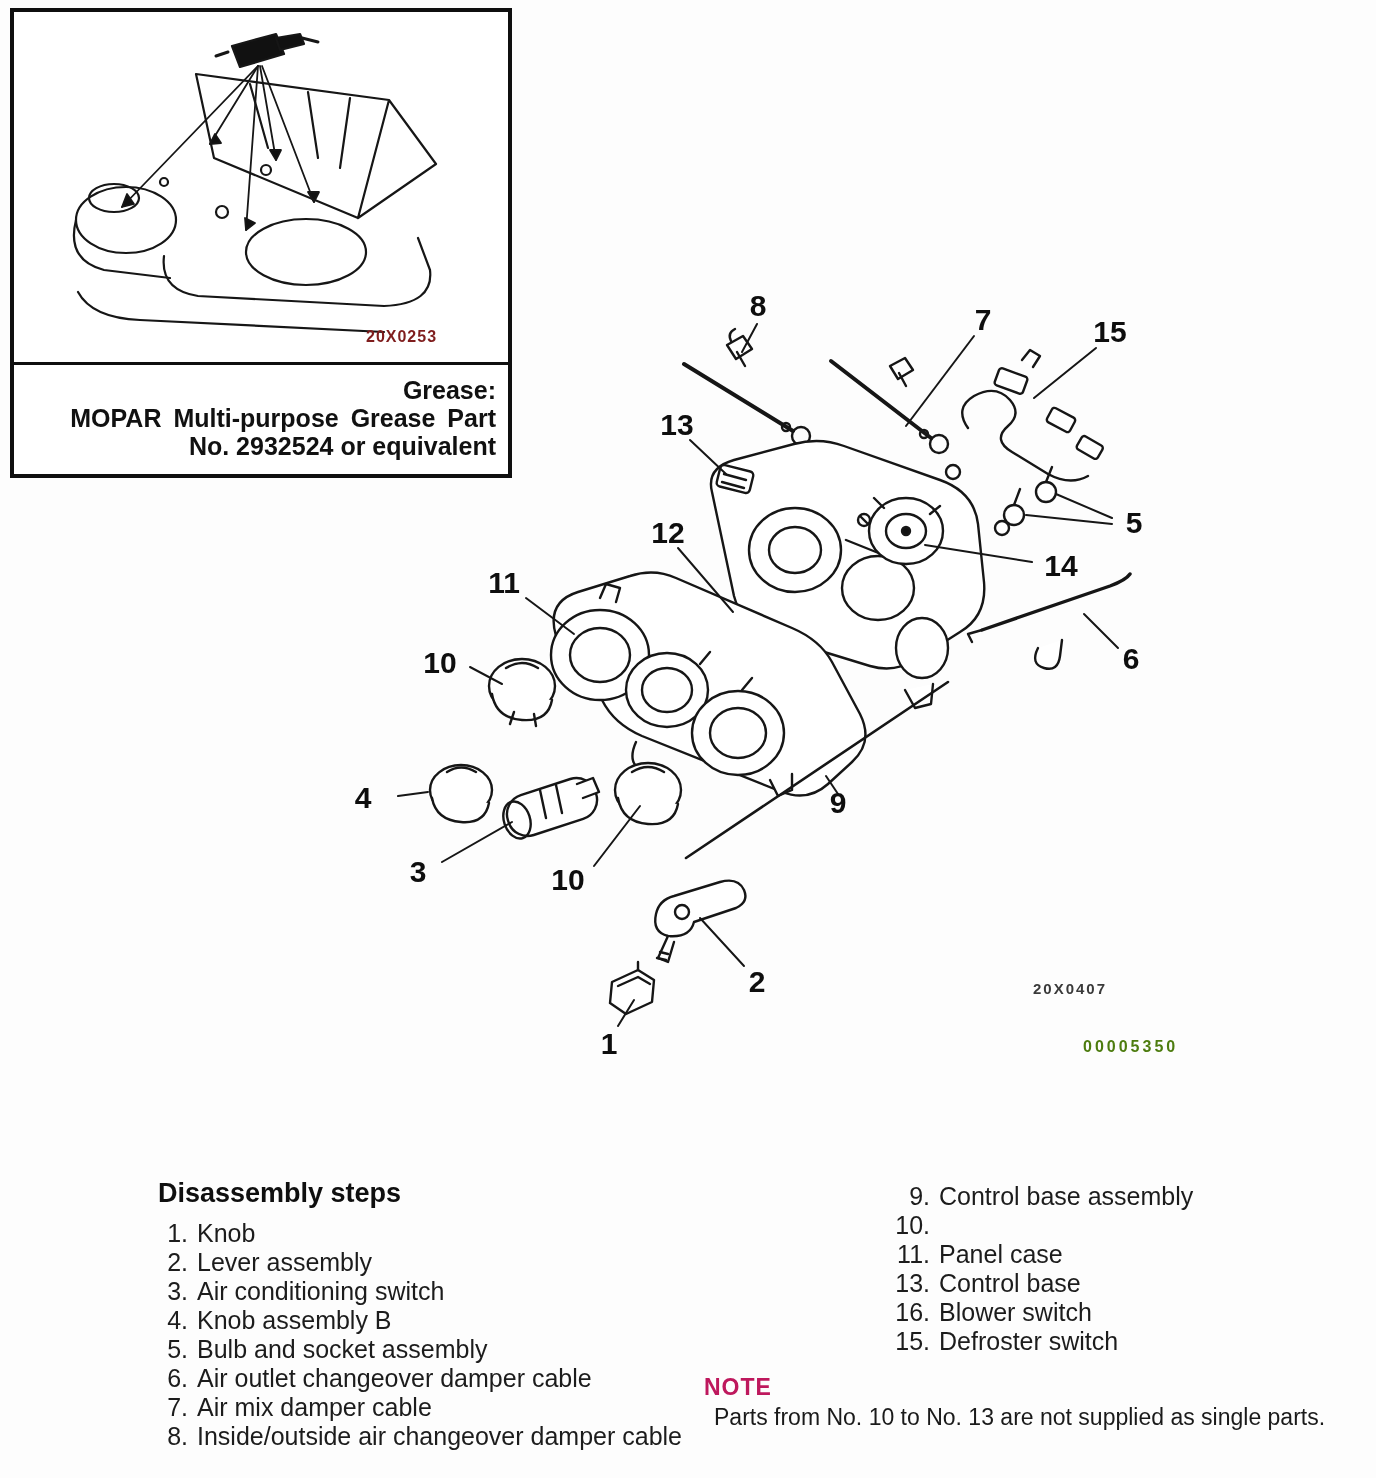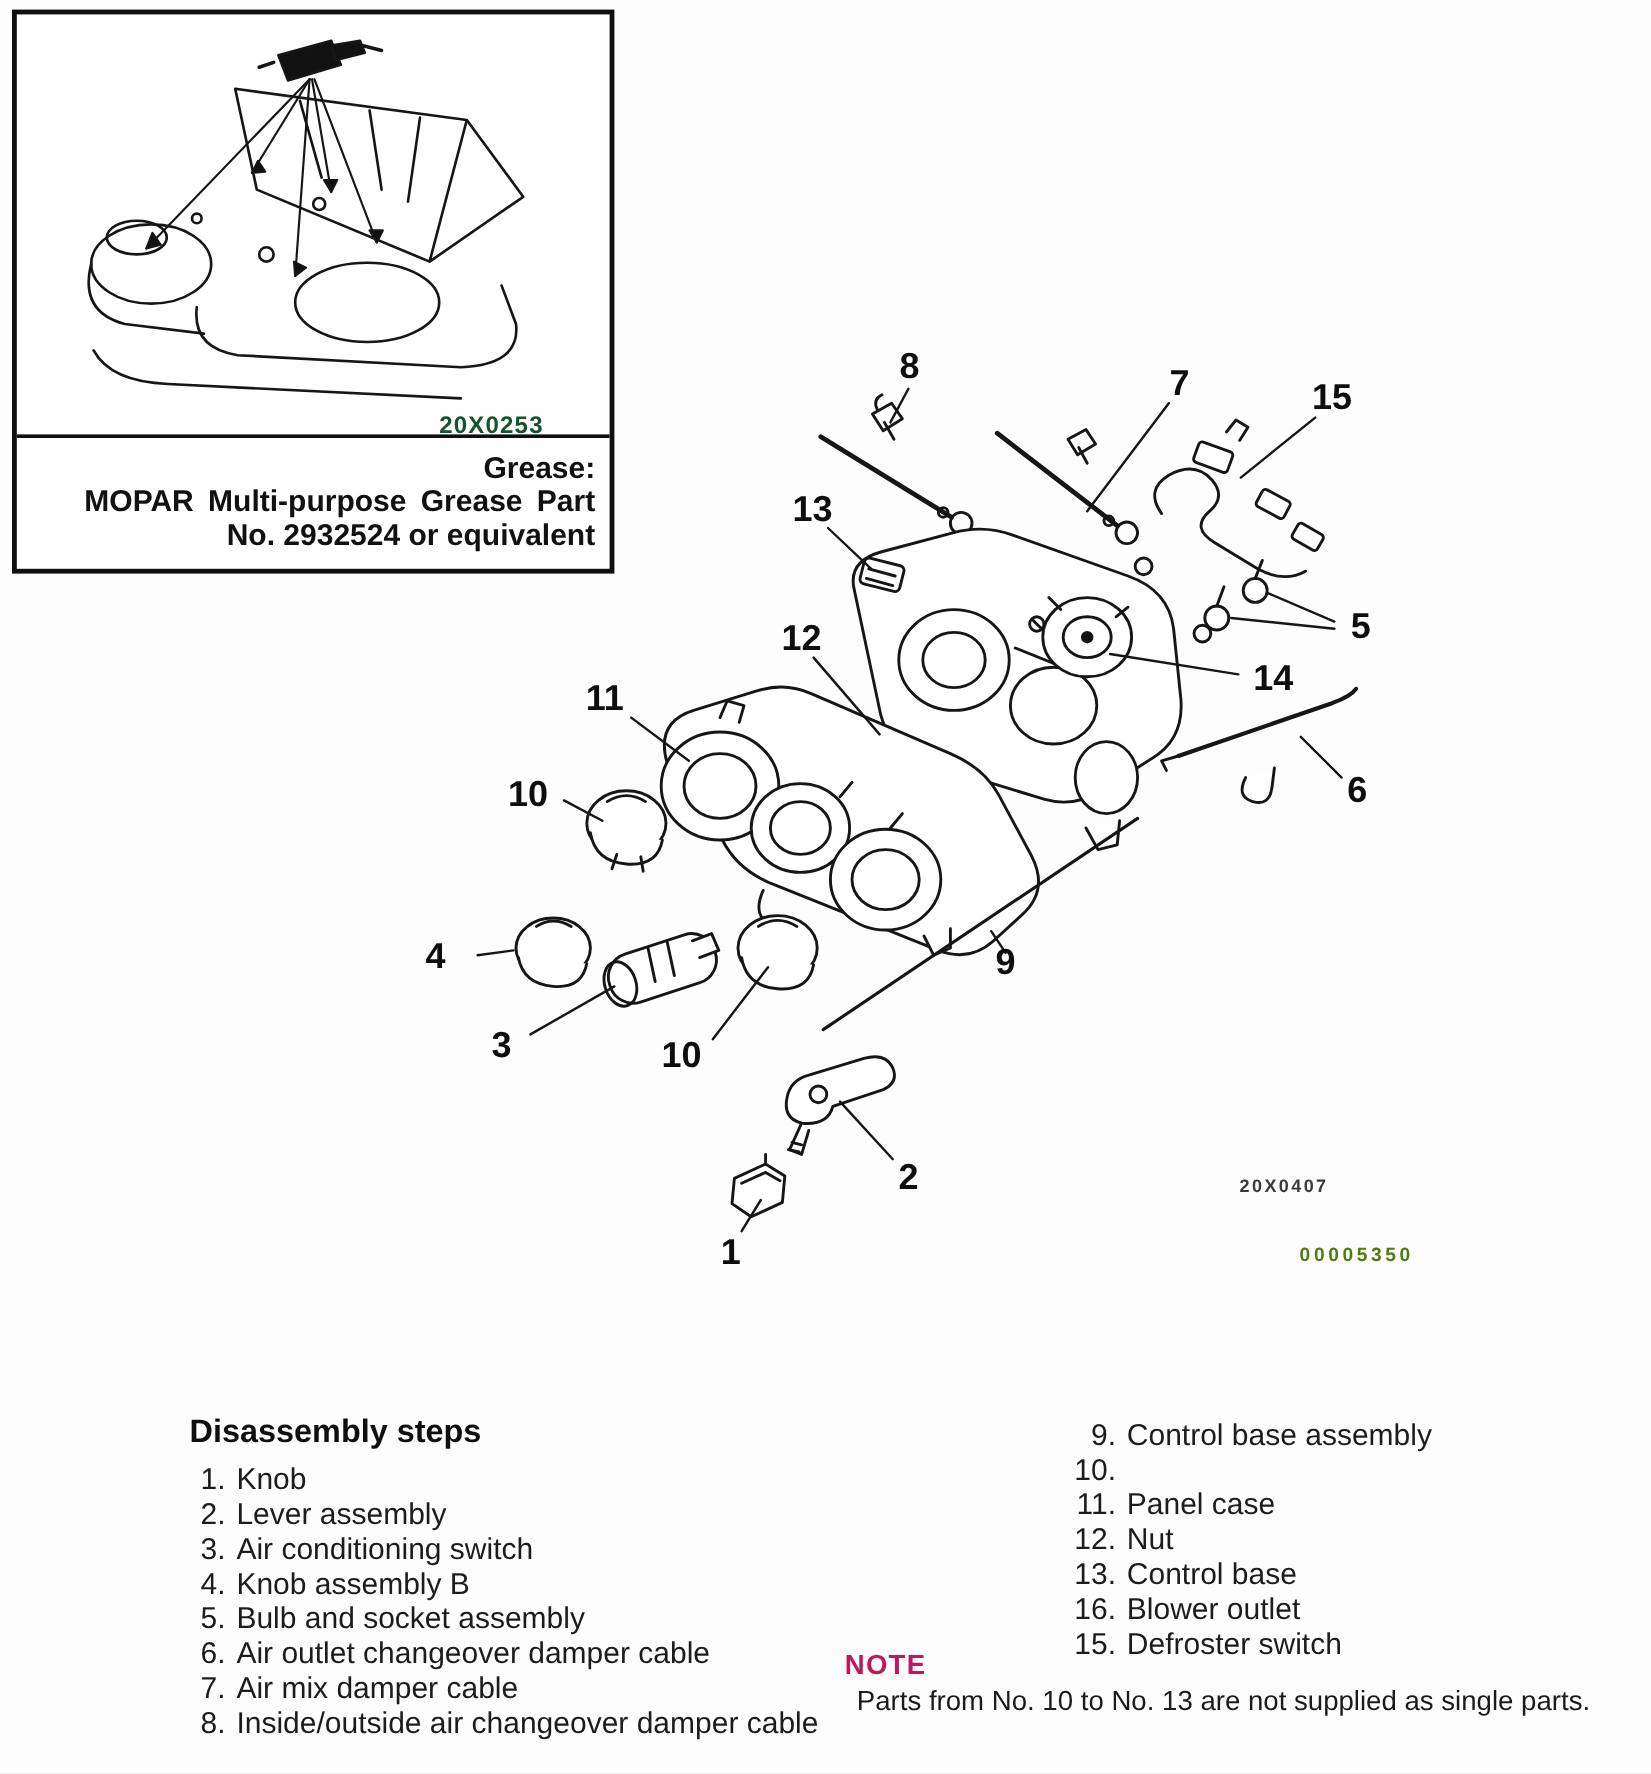--- a/index.html
+++ b/index.html
@@ -11,22 +11,22 @@
   svg { position:absolute; left:0; top:0; }
 
   
   .inset {
     position:absolute; left:10px; top:8px; width:494px;
     border:4px solid #0f0f0f; background:#fff;
   }
   .inset-art { position:relative; height:350px; border-bottom:3px solid #0f0f0f; }
   .inset-art svg { position:absolute; left:0; top:0; }
   .inset-code {
-    position:absolute; left:352px; top:332px;
-    font-weight:bold; font-size:20px; letter-spacing:1px; color:#14532d;
+    position:absolute; left:352px; top:316px;
+    font-weight:bold; font-size:16px; letter-spacing:1px; color:#7f1d1d;
   }
   .inset-text {
     padding:11px 12px 14px 13px;
     font-weight:bold; font-size:25px; line-height:28px; color:#111;text-align:right;
   }
   .inset-text .wide { word-spacing:5px; }
 
   
   .callout {
     position:absolute; transform:translate(-50%,-50%);
@@ -323,30 +323,26 @@
         <span class="step-label">Control base assembly</span>
       </div>
     <div class="step-row">
         <span class="step-num">10.</span>
       </div>
     <div class="step-row">
         <span class="step-num">11.</span>
         <span class="step-label">Panel case</span>
       </div>
     <div class="step-row">
-        <span class="step-num">12.</span>
-        <span class="step-label">Nut</span>
-      </div>
-    <div class="step-row">
         <span class="step-num">13.</span>
         <span class="step-label">Control base</span>
       </div>
     <div class="step-row">
         <span class="step-num">16.</span>
-        <span class="step-label">Blower outlet</span>
+        <span class="step-label">Blower switch</span>
       </div>
     <div class="step-row">
         <span class="step-num">15.</span>
         <span class="step-label">Defroster switch</span>
       </div>
   </div>
 
   <div class="note-title">NOTE</div>
   <div class="note-body">Parts from No. 10 to No. 13 are not supplied as single parts.</div>
 

